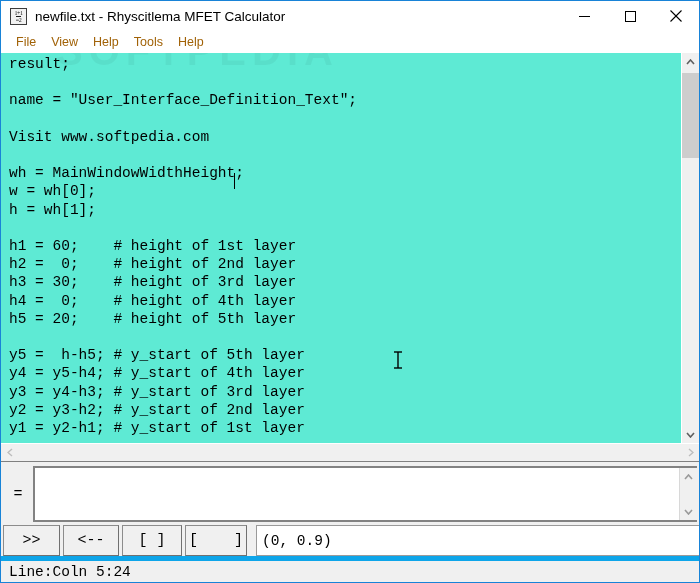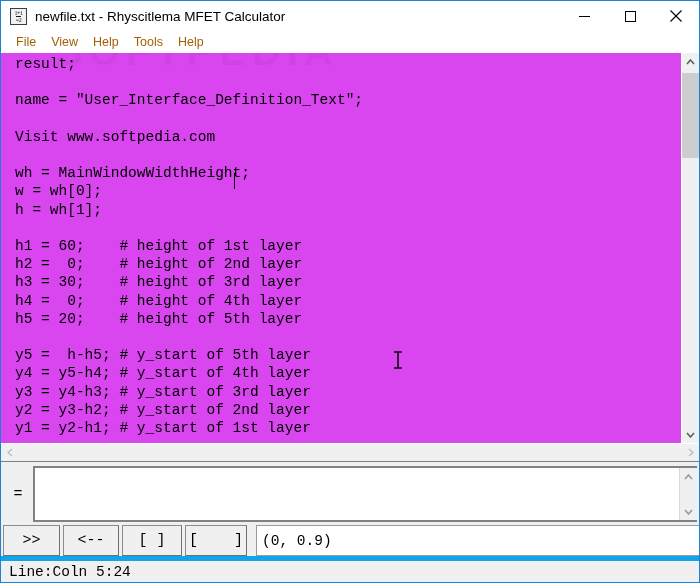--- a/index.html
+++ b/index.html
@@ -127,23 +127,23 @@
     min-height: 0;
   }
   #editor-row {
     flex: 1 1 auto;
     display: flex;
     min-height: 0;
     background: #ffffff;
   }
   #editor {
     flex: 1 1 auto;
-    background: #d946ef;
+    background: #5eead4;
     overflow: hidden;
-    padding: 2px 0 0 14px;
+    padding: 2px 0 0 8px;
     position: relative;
   }
   #code {
     font-family: "Liberation Mono", "DejaVu Sans Mono", monospace;
     font-size: 14.5px;
     line-height: 18.2px;
     color: #000000;
     white-space: pre;
     margin: 0;
     position: relative;

